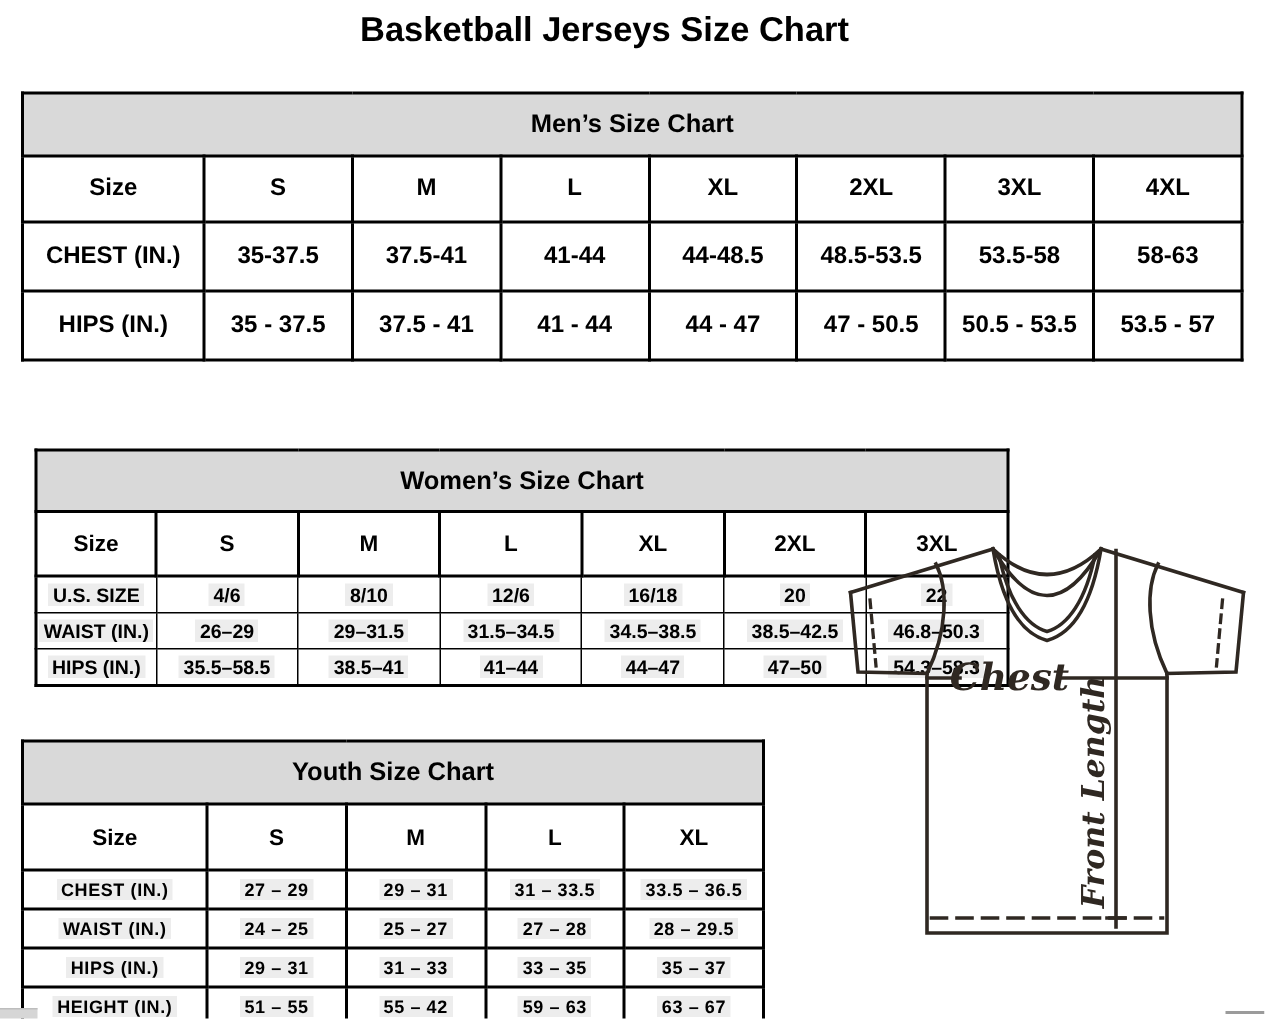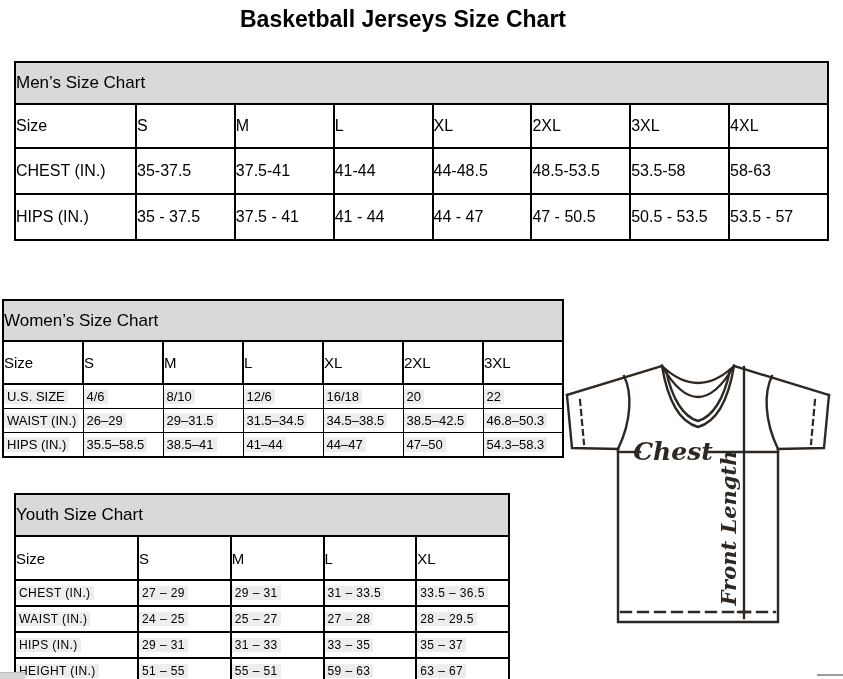--- a/index.html
+++ b/index.html
@@ -7,32 +7,32 @@
     width:843px;height:679px;position:relative;overflow:hidden;
     background:#ffffff;color:#000;
     font-family:"Liberation Sans",sans-serif;
   }
   .page-title{
     position:absolute;top:6px;left:0;width:806px;
     text-align:center;font-size:23px;font-weight:bold;letter-spacing:0px;
   }
   table.tbl{
     position:absolute;border-collapse:collapse;table-layout:fixed;
-    font-weight:normal;background:#fff;border:2px solid #000;
+    text-align:center;font-weight:bold;background:#fff;border:2px solid #000;
   }
   .tbl td{border:2px solid #000;padding:0;vertical-align:middle;}
   .tbl tr.band td{background:#d9d9d9;font-size:17px;}
   
   .men{left:14px;top:61px;width:815px;}
   .men tr.band td{height:40px;}
   .men tr.hdr td{height:42px;font-size:16px;}
   .men tr.data td{height:44px;font-size:16px;}
   .men td.lbl{font-size:15px;}
   
-  .women{left:2px;top:299px;width:562px;}
+  .women{left:23px;top:299px;width:650px;}
   .women tr.band td{height:39px;}
   .women tr.hdr td{height:41px;font-size:15px;}
   .women tr.data td{height:23px;font-size:13px;border-width:1px;}
   .women td.lbl{font-size:11.5px;}
   
   .youth{left:14px;top:493px;width:496px;}
   .youth tr.band td{height:40px;}
   .youth tr.hdr td{height:42px;font-size:15px;}
   .youth tr.data td{height:24px;font-size:12px;letter-spacing:.4px;}
   .youth td.lbl{font-size:11.5px;letter-spacing:.2px;}
@@ -188,21 +188,21 @@
   <tr class="data">
     <td class="lbl"><span class="hl">HIPS (IN.)</span></td>
     <td><span class="hl">29 – 31</span></td>
     <td><span class="hl">31 – 33</span></td>
     <td><span class="hl">33 – 35</span></td>
     <td><span class="hl">35 – 37</span></td>
   </tr>
   <tr class="data">
     <td class="lbl"><span class="hl">HEIGHT (IN.)</span></td>
     <td><span class="hl">51 – 55</span></td>
-    <td><span class="hl">55 – 51</span></td>
+    <td><span class="hl">55 – 42</span></td>
     <td><span class="hl">59 – 63</span></td>
     <td><span class="hl">63 – 67</span></td>
   </tr>
 </tbody>
   </table>
 
 <svg class="jersey" width="291" height="312" viewBox="0 0 291 312" fill="none" stroke="#2f2822" stroke-width="2.4" stroke-linecap="square">
   <g>
     <path d="M15,35 L110,6"></path>
     <path d="M182,6 L277,35"></path>

